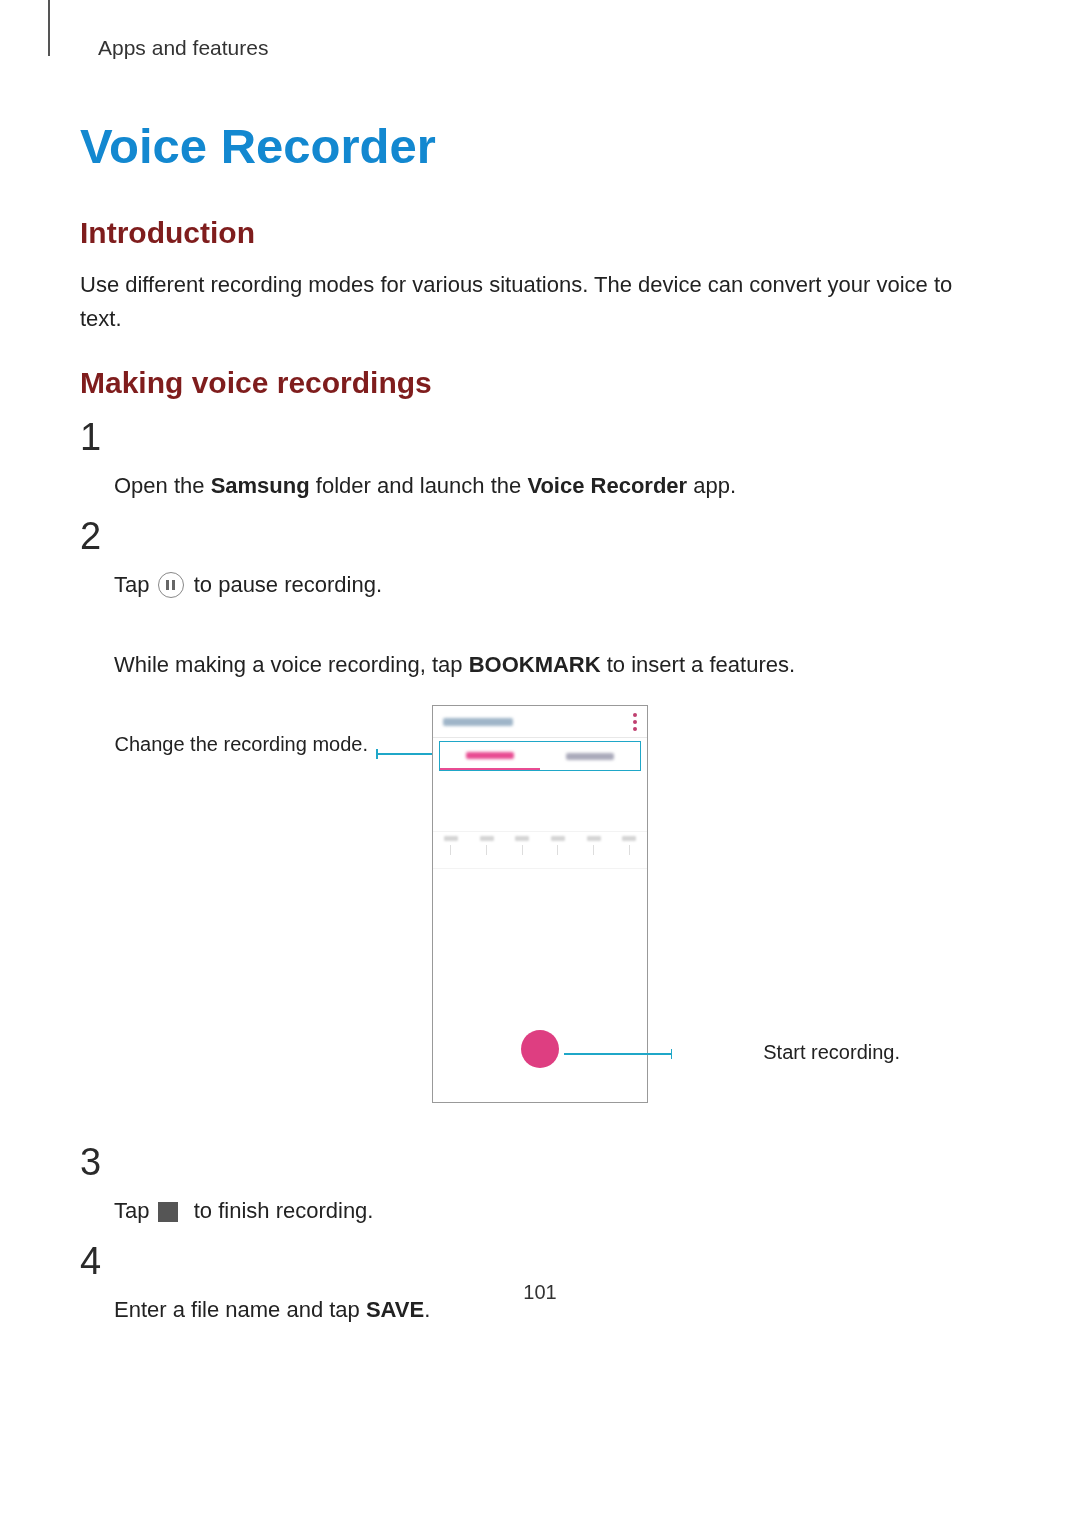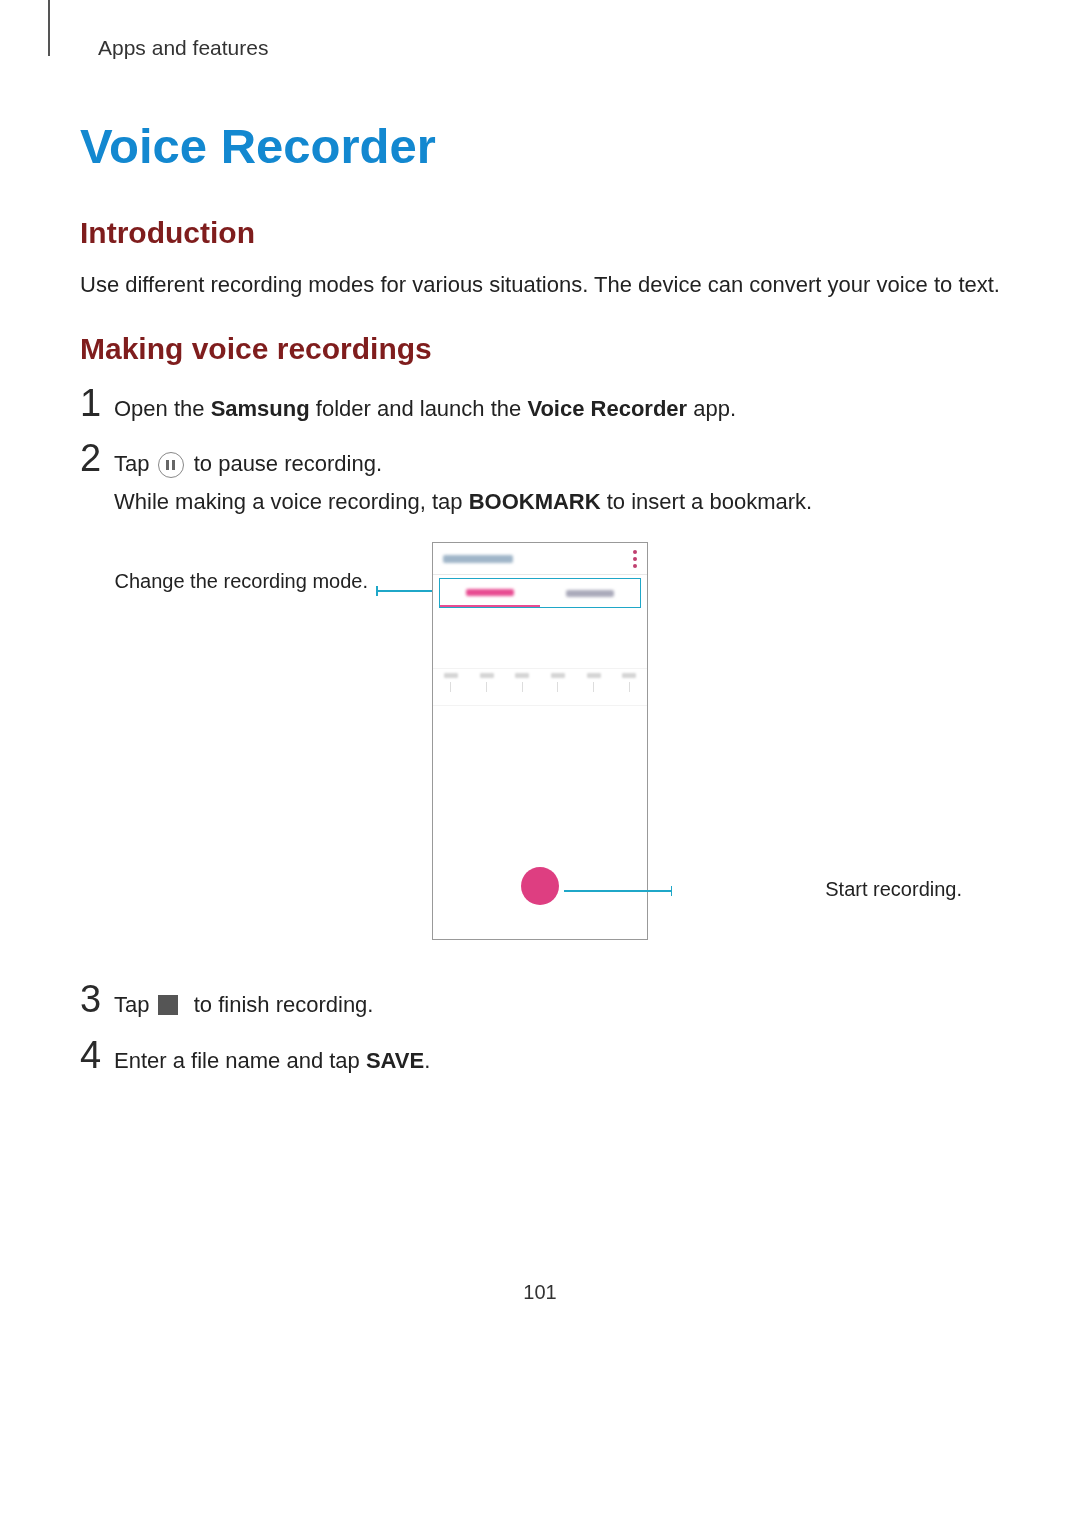--- a/index.html
+++ b/index.html
@@ -7,21 +7,21 @@
     width: 1080px;
     height: 1527px;
     background: #ffffff;
     font-family: "Segoe UI", "Helvetica Neue", Arial, sans-serif;
     color: #222;
   }
   .page {
     position: relative;
     width: 1080px;
     height: 1332px;
-    padding: 36px 58px 40px 80px;
+    padding: 36px 120px 40px 80px;
     border-radius: 6px;
   }
   .vline {
     position: absolute;
     left: 48px;
     top: 0;
     width: 2px;
     height: 56px;
     background: #555;
   }
@@ -69,20 +69,21 @@
     font-family: "Segoe UI Light", "Helvetica Neue", sans-serif;
   }
   .step-body {
     flex: 1;
     padding-top: 6px;
   }
   .step-line {
     font-size: 22px;
     color: #222;
     line-height: 1.7;
+    margin-top: 43px;
   }
   .inline-icon {
     display: inline-flex;
     width: 28px;
     height: 28px;
     vertical-align: middle;
     margin: 0 2px;
     position: relative;
   }
   .icon-record-outer {
@@ -317,21 +318,21 @@
       <div class="step-body">
         <div class="step-line">
           <span>Tap </span><span class="inline-icon">
               <span class="icon-pause-outer">
                 <span></span>
                 <span></span>
               </span>
             </span><span> to pause recording.</span>
         </div>
         <div class="step-line">
-          <span>While making a voice recording, tap </span><strong>BOOKMARK</strong><span> to insert a bookmark.</span>
+          <span>While making a voice recording, tap </span><strong>BOOKMARK</strong><span> to insert a features.</span>
         </div>
       </div>
     </div>
   </div>
 
   <div class="diagram">
     <div class="callout co-left">Change the recording mode.</div>
     <div class="co-left-line"></div>
 
     <div class="phone">

